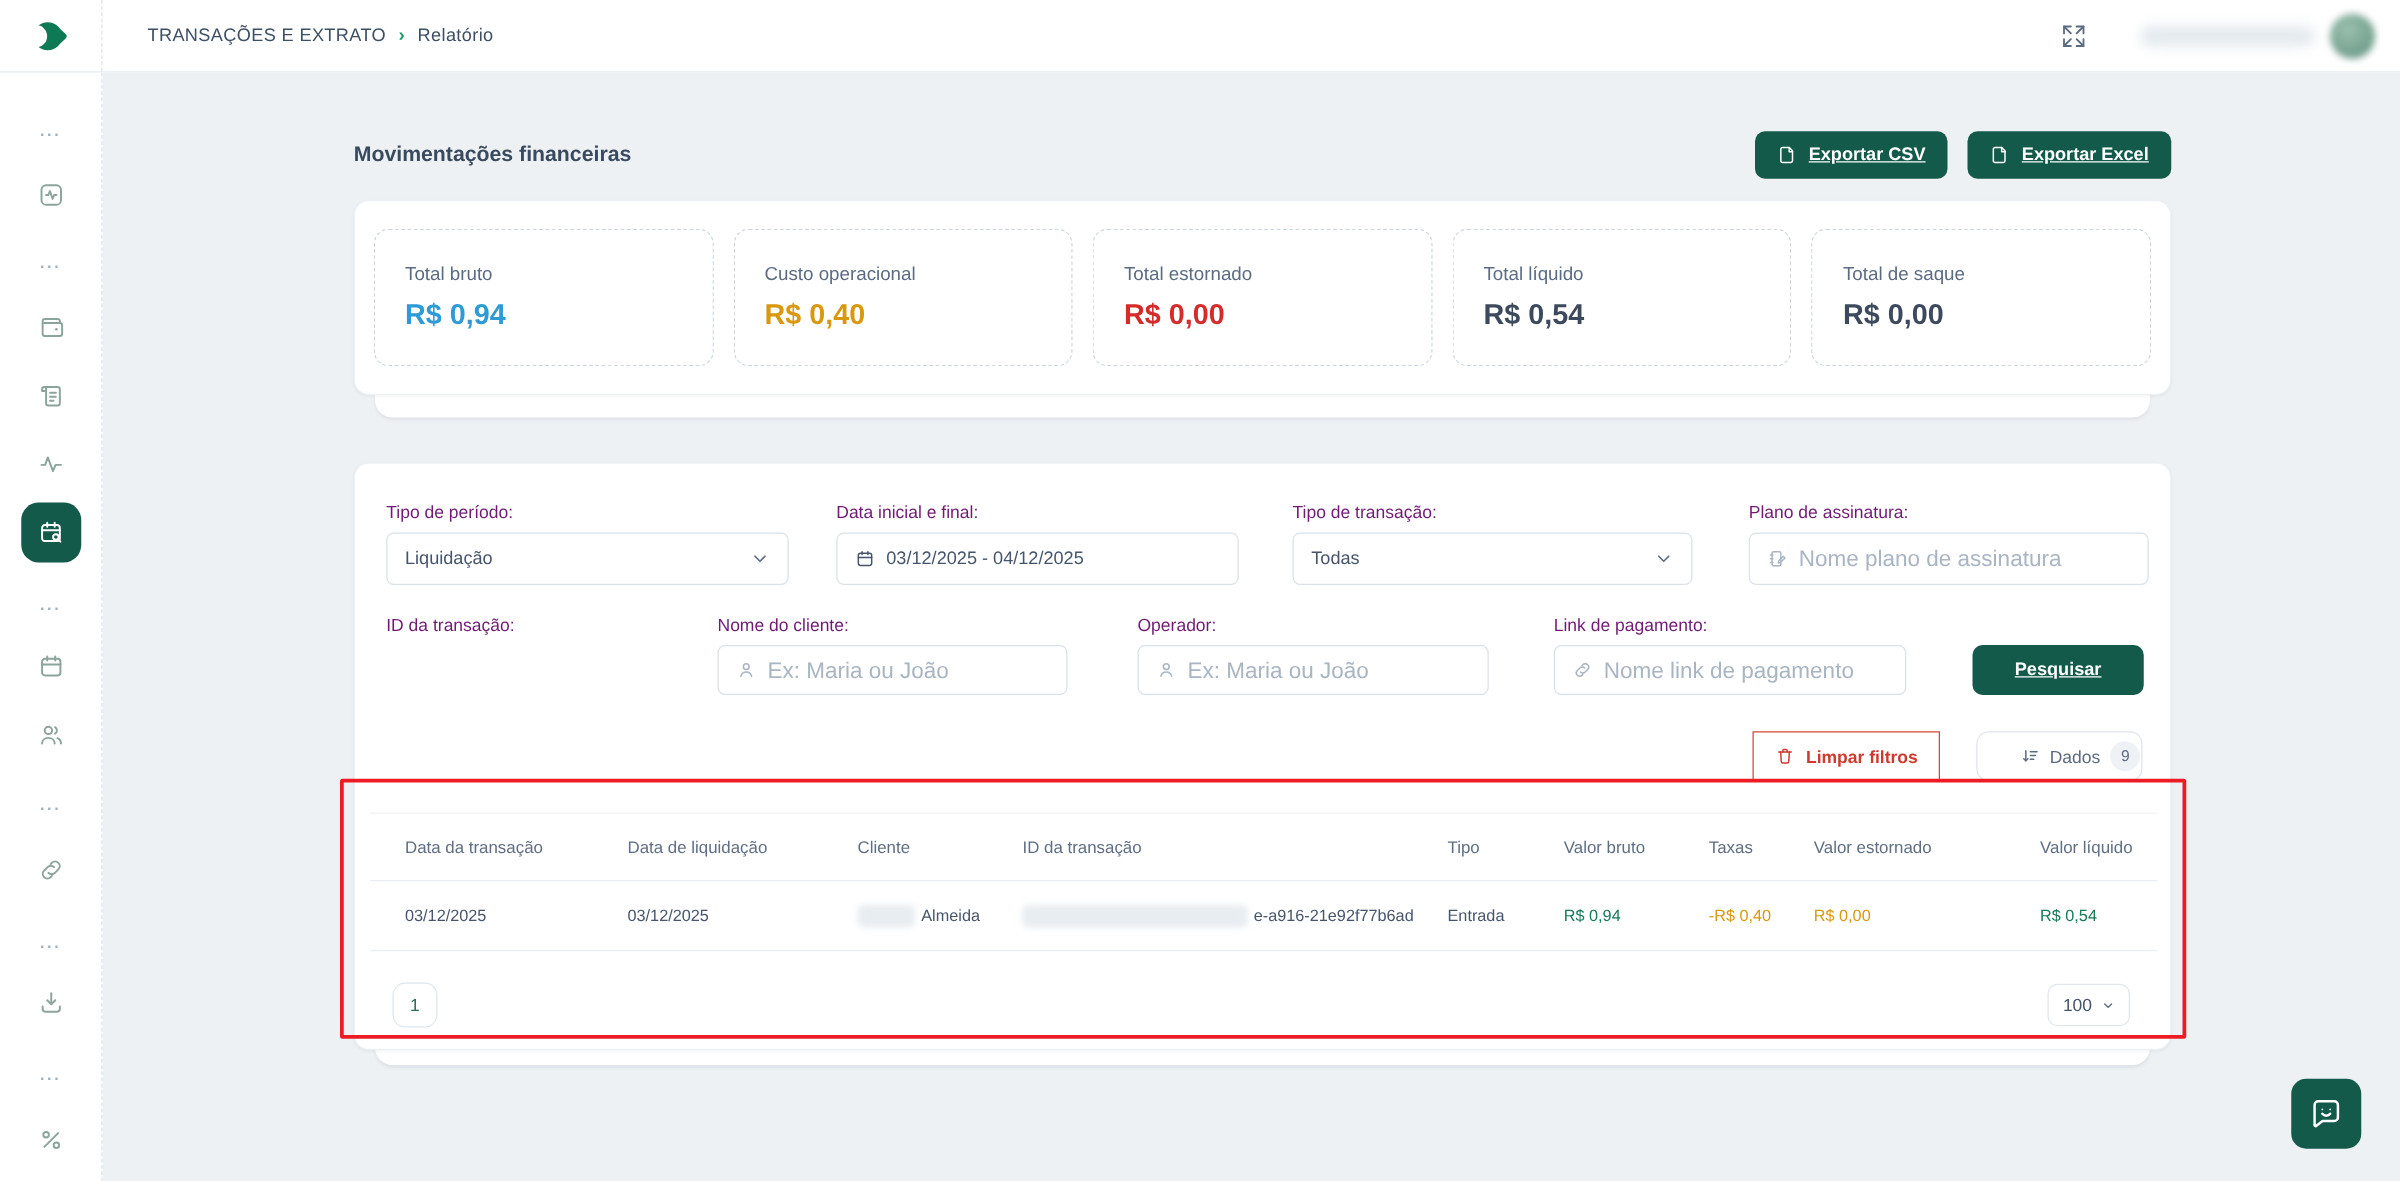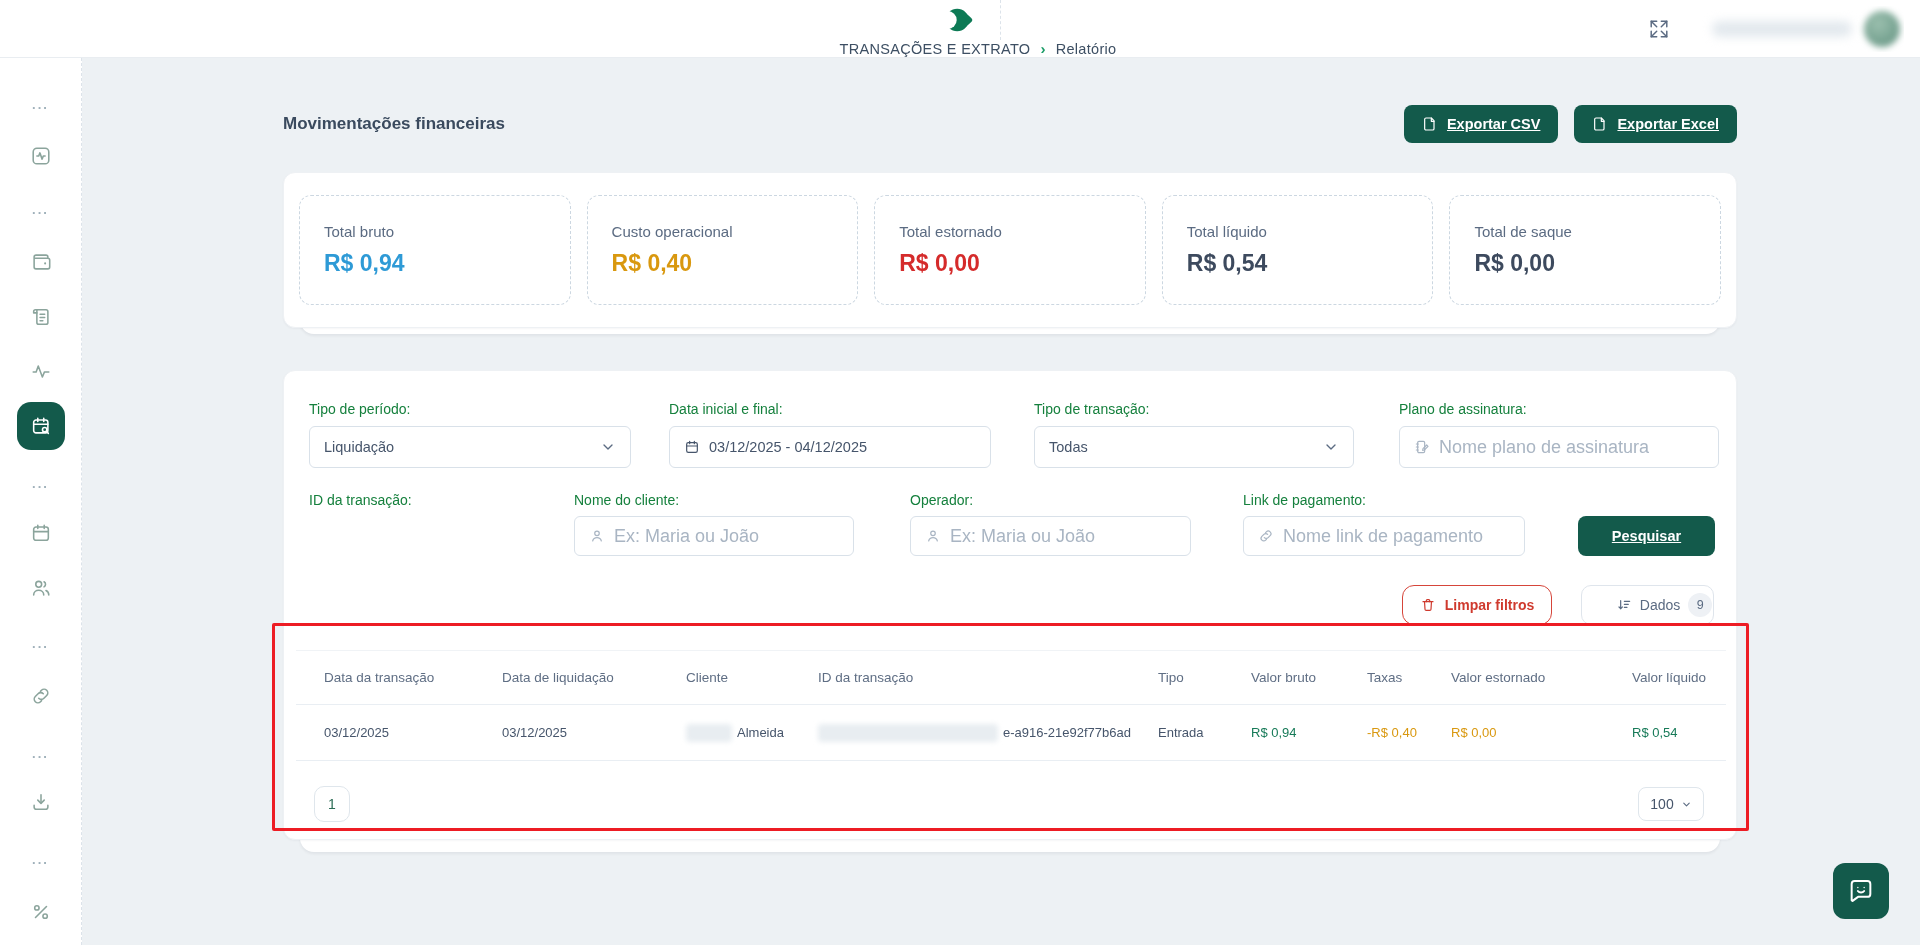--- a/index.html
+++ b/index.html
@@ -10,21 +10,21 @@
     font-family:"Liberation Sans","DejaVu Sans",sans-serif;
     color:#46556b;
     overflow:hidden;
   }
   svg { display:block; }
 
   
   .topbar {
     position:absolute; left:0; top:0; width:1920px; height:58px;
     background:#ffffff; border-bottom:1px solid #e9edf1; z-index:10;
-    display:flex; align-items:center;flex-direction:column;
+    display:flex; align-items:center;
   }
   .logo-wrap { width:82px; display:flex; justify-content:center; align-items:center; height:100%; border-right:1px dashed #dce3ea; }
   .breadcrumb { display:flex; align-items:center; gap:10px; margin-left:36px; font-size:14.5px; letter-spacing:.3px; color:#3d4f63; font-weight:500; }
   .crumb-sep { color:#1c9d68; font-size:15px; font-weight:700; }
   .topbar-right { position:absolute; right:16px; top:0; height:58px; display:flex; align-items:center; gap:16px; }
   .expand-btn { color:#5b6b82; cursor:pointer; }
   .user-blob { position:relative; width:218px; height:46px; border-radius:10px; display:flex; align-items:center; justify-content:flex-end; gap:12px; overflow:hidden; }
   .blur-name { width:140px; height:16px; border-radius:8px; background:#e3e9ee; filter:blur(5px); }
   .blur-avatar { width:36px; height:36px; border-radius:50%; background:radial-gradient(circle at 40% 35%, #9cc0af, #5e8f7d); filter:blur(3px); margin-right:4px; }
 
@@ -48,52 +48,52 @@
   .export-group { display:flex; gap:16px; }
   .btn-green {
     display:flex; align-items:center; gap:9px; background:#135a4b; color:#fff;
     border:none; border-radius:8px; height:38px; padding:0 18px;
     font-size:14.5px; font-weight:700; font-family:inherit; cursor:pointer;text-decoration:underline;
   }
   .btn-green svg { width:16px; height:16px; }
 
   
   .panel { position:absolute; background:#fff; border:1px solid #eef1f4; border-radius:12px; box-shadow:0 1px 2px rgba(16,24,40,.04); z-index:2; }
-  .cards-panel { left:283px; top:172px; width:1454px; height:156px; display:flex; gap:16px; padding:22px 15px; }
+  .cards-panel { left:283px; top:160px; width:1454px; height:156px; display:flex; gap:16px; padding:22px 15px; }
   .peek { position:absolute; background:#fff; border-radius:14px; box-shadow:0 2px 3px rgba(16,24,40,.06); z-index:1; }
   .peek1 { left:300px; top:296px; width:1420px; height:38px; }
   .peek2 { left:300px; top:806px; width:1420px; height:46px; }
 
   .sum-card { flex:1; border:1.5px dashed #ccd7e1; border-radius:12px; padding:20px 24px; display:flex; flex-direction:column; justify-content:center; gap:10px; background:#fff; }
   .sum-label { font-size:15px; color:#5b6b82; }
   .sum-value { font-size:23px; font-weight:700; }
 
   
   .filters-panel { left:283px; top:370px; width:1454px; height:470px; }
-  .flabel { position:absolute; font-size:14px; color:#15803d; }
+  .flabel { position:absolute; font-size:14px; color:#701a75; }
   .r1l { top:30px; } .r2l { top:121px; }
   .field {
     position:absolute; height:42px; border:1px solid #d9e1e9; border-radius:6px; background:#fff;
     display:flex; align-items:center; padding:0 14px; gap:9px; font-size:14.5px; color:#46556b; cursor:pointer;
   }
   .r1f { top:55px; } .r2f { top:145px; height:40px; }
   .field .chev { margin-left:auto; color:#5b6b82; }
   .field .f-icn { color:#a9b5c3; flex:0 0 auto; }
   .field .f-icn svg, .field .chev svg { width:16px; height:16px; }
   .field input { border:none; outline:none; width:100%; font-family:inherit; font-size:18px; color:#46556b; background:transparent; }
   .field input::placeholder { color:#a9b5c3; }
   .fp1 { left:25px; width:322px; } .fp2 { left:385px; width:322px; } .fp3 { left:750px; width:320px; } .fp4 { left:1115px; width:320px; }
   .fq1 { left:25px; width:211px; } .fq2 { left:290px; width:280px; } .fq3 { left:626px; width:281px; } .fq4 { left:959px; width:282px; }
   .date-field .f-icn { color:#46556b; }
   .btn-search { position:absolute; left:1294px; top:145px; width:137px; height:40px; justify-content:center; display:flex; align-items:center;text-align:center; }
 
   .btn-clear {
     position:absolute; left:1118px; top:214px; width:150px; height:40px;
     display:flex; align-items:center; justify-content:center; gap:9px;
-    background:#fff; border:1px solid #d6453a; color:#cf3a2e; border-radius:12px;
+    background:#fff; border:1px solid #d6453a; color:#cf3a2e; border-radius:0;
     font-size:14px; font-weight:700; font-family:inherit; cursor:pointer;
   }
   .btn-clear svg { width:16px; height:16px; }
   .btn-dados {
     position:absolute; left:1297px; top:214px; width:133px; height:40px;
     display:flex; align-items:center; justify-content:center; gap:8px;
     background:#fff; border:1px solid #dfe5ec; color:#5b6b82; border-radius:10px;
     font-size:14px; font-weight:500; font-family:inherit; cursor:pointer;padding-left:33px;
   }
   .btn-dados svg { width:16px; height:16px; }

